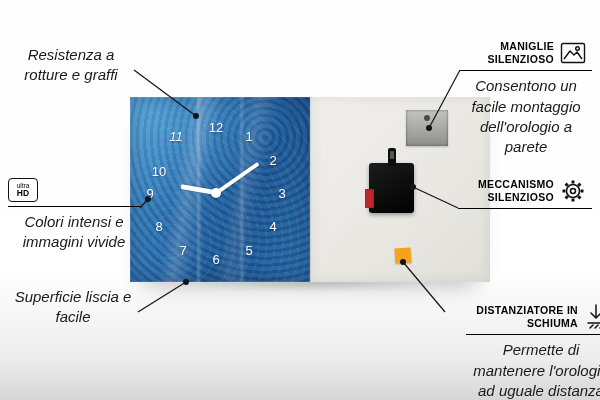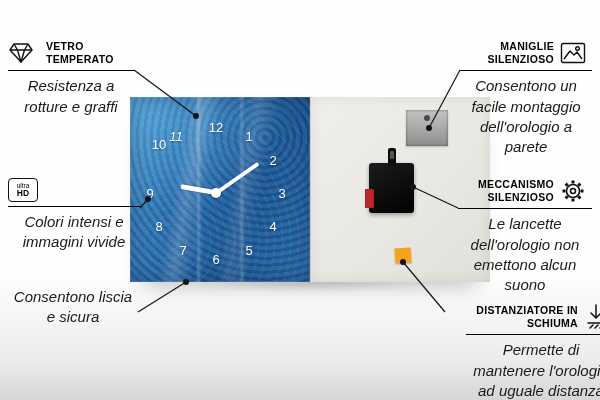--- a/index.html
+++ b/index.html
@@ -30,21 +30,21 @@
     background:
       linear-gradient(100deg, transparent 28%, rgba(255,255,255,0.16) 35%, transparent 44%),
       linear-gradient(100deg, transparent 55%, rgba(255,255,255,0.10) 61%, transparent 70%),
       linear-gradient(90deg, transparent 36.5%, rgba(255,255,255,0.20) 38%, transparent 40%),
       linear-gradient(90deg, transparent 60.5%, rgba(255,255,255,0.16) 62%, transparent 64%);}
   .num{position:absolute; transform:translate(-50%,-50%); color:#fff; font-size:13px;
     text-shadow:0 1px 2px rgba(0,0,40,0.35);}
   .n1{left:119px; top:39px;}  .n2{left:143px; top:63px;}  .n3{left:152px; top:96px;}
   .n4{left:143px; top:129px;} .n5{left:119px; top:153px;} .n6{left:86px;  top:162px;}
   .n7{left:53px;  top:153px;} .n8{left:29px;  top:129px;} .n9{left:20px;  top:96px;}
-  .n10{left:29px; top:47px;}  .n11{left:46px; top:39px;font-style:italic;}  .n12{left:86px; top:30px;text-align:center;}
+  .n10{left:29px; top:74px;}  .n11{left:46px; top:39px;font-style:italic;}  .n12{left:86px; top:30px;text-align:center;}
   .hand{position:absolute; background:#fff; border-radius:2px; box-shadow:0 1px 2px rgba(0,0,30,0.35);}
   .hand-minute{width:3.5px; height:52px; left:84.2px; top:44px; transform:rotate(55deg); transform-origin:50% 100%;}
   .hand-hour{width:4.5px; height:36px; left:83.7px; top:60px; transform:rotate(-80deg); transform-origin:50% 100%;}
   .center-dot{position:absolute; width:10px; height:10px; border-radius:50%; background:#fff; left:81px; top:91px;
     box-shadow:0 1px 2px rgba(0,0,30,0.4);}
   .clock-back{position:relative; width:180px; height:185px;
     background:linear-gradient(135deg,#f0efeb 0%, #e8e7e2 60%, #e0dfda 100%);
     border-left:1px solid rgba(0,0,0,0.10); box-shadow:inset 0 0 14px rgba(0,0,0,0.08);}
   .metal-plate{position:absolute; left:95px; top:13px; width:42px; height:36px;
     background:linear-gradient(180deg,#c4c4c2,#8e8e8c); box-shadow:inset 0 0 3px rgba(0,0,0,0.45), 0 1px 2px rgba(0,0,0,0.2);}
@@ -126,48 +126,37 @@
       </div>
       <div class="mechanism">
         <div class="hook"></div>
         <div class="battery"></div>
       </div>
       <div class="foam"></div>
     </div>
   </div>
 
   <div class="callout left co-0">
-    <div class="co-header">
-      <span class="co-icon">
-        <svg class="ico" width="26" height="22" viewBox="0 0 26 22">
-          <g fill="none" stroke="#111" stroke-width="1.4" stroke-linejoin="round">
-            <path d="M6 2 H20 L24 8 L13 20 L2 8 Z"></path>
-            <path d="M2 8 H24 M6 2 L9.5 8 L13 20 L16.5 8 L20 2"></path>
-          </g>
-        </svg>
-      </span>
-      <span class="co-title">VETRO TEMPERATO</span>
-    </div>
     <div class="co-sub">Resistenza a rotture e graffi</div>
   </div>
 
   <div class="callout left co-1">
     <div class="co-header">
       <span class="co-icon">
         <span class="uhd">
           <span class="uhd-top">ultra</span>
           <span class="uhd-bottom">HD</span>
         </span>
       </span>
     </div>
     <div class="co-sub">Colori intensi e immagini vivide</div>
   </div>
 
   <div class="callout left co-2">
-    <div class="co-sub">Consentono liscia e sicura</div>
+    <div class="co-sub">Superficie liscia e facile</div>
   </div>
 
   <div class="callout right co-3">
     <div class="co-header">
       <span class="co-title">MANIGLIE SILENZIOSO</span>
       <span class="co-icon">
         <svg class="ico" width="26" height="22" viewBox="0 0 26 22">
           <g fill="none" stroke="#111" stroke-width="1.4">
             <rect x="1.5" y="1.5" width="23" height="19" rx="1.5"></rect>
             <path d="M4 17 L10 9 L14 13 L17 10 L22 17" stroke-linejoin="round"></path>
@@ -194,21 +183,20 @@
             <line x1="13" y1="20.5" x2="13" y2="23.5"></line>
             <line x1="7.7" y1="18.3" x2="5.6" y2="20.4"></line>
             <line x1="5.5" y1="13" x2="2.5" y2="13"></line>
             <line x1="7.7" y1="7.7" x2="5.6" y2="5.6"></line>
             <line x1="13" y1="5.5" x2="13" y2="2.5"></line>
             <line x1="18.3" y1="7.7" x2="20.4" y2="5.6"></line>
           </g>
         </svg>
       </span>
     </div>
-    <div class="co-sub">Le lancette dell'orologio non emettono alcun suono</div>
   </div>
 
   <div class="callout right co-5">
     <div class="co-header">
       <span class="co-title">DISTANZIATORE IN SCHIUMA</span>
       <span class="co-icon">
         <svg class="ico" width="24" height="26" viewBox="0 0 24 26">
           <g fill="none" stroke="#111" stroke-width="1.5" stroke-linejoin="round" stroke-linecap="round">
             <path d="M12 1 V13"></path>
             <path d="M7 9 L12 14 L17 9"></path>

